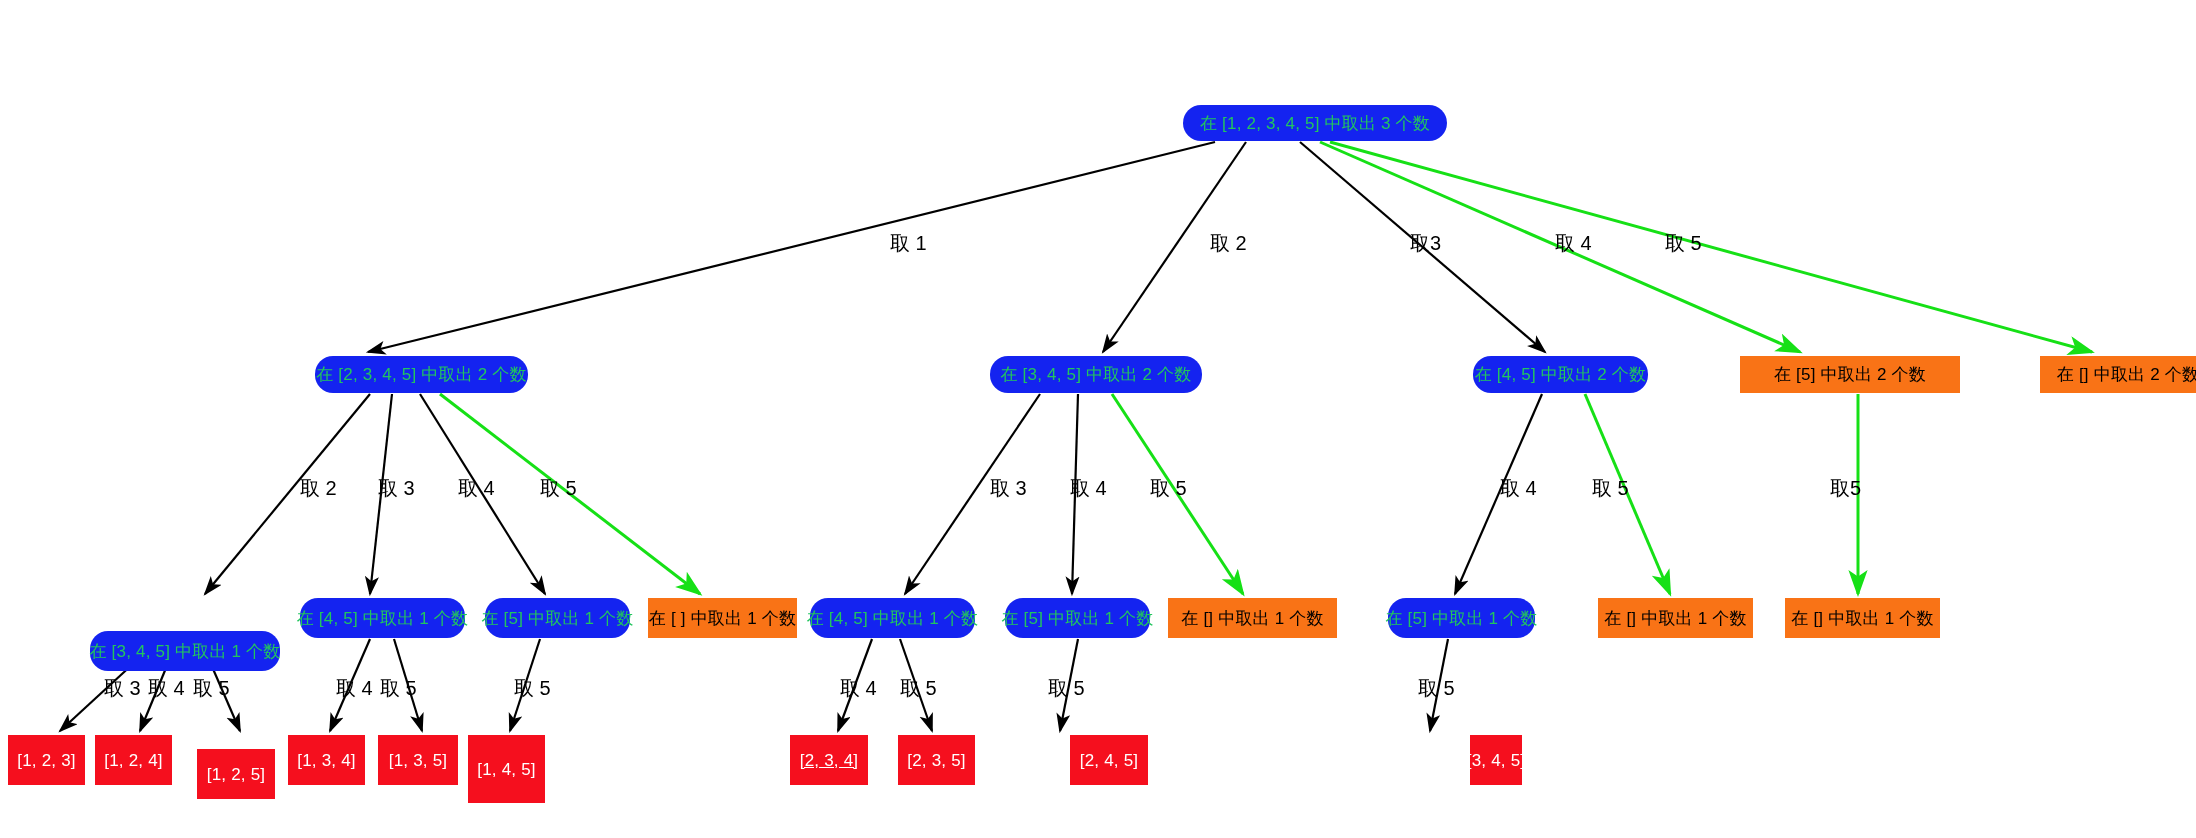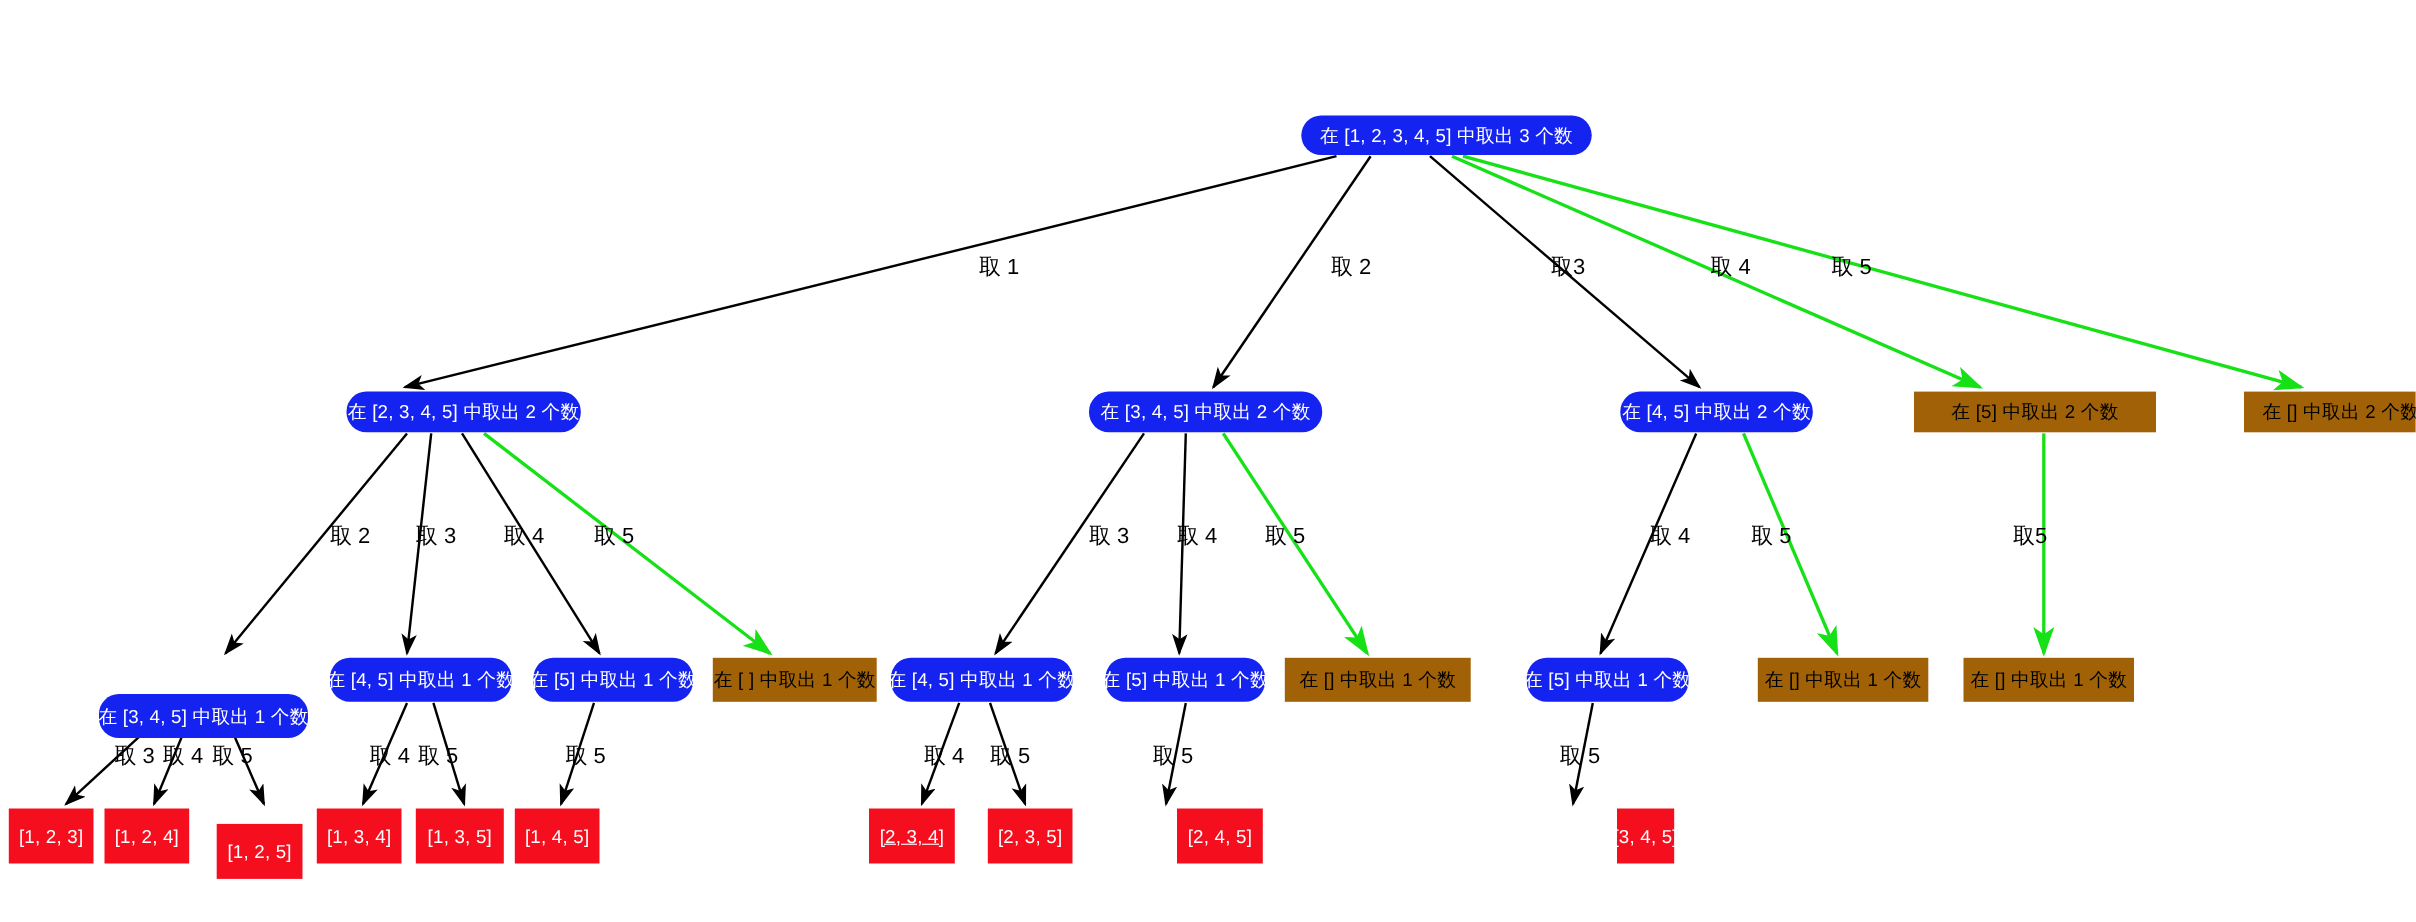--- a/index.html
+++ b/index.html
@@ -29,22 +29,22 @@
     box-sizing: border-box;
     display: flex;
     align-items: center;
     justify-content: center;
     font-size: 17px;
     line-height: 1;
     letter-spacing: 0.2px;
     white-space: nowrap;
     user-select: none;
   }
-  .node.blue  { background: #1423f0; color: #ffffff; border-radius: 18px; }
-  .node.green { background: #a16207; color: #000000; }
+  .node.blue  { background: #1423f0; color: #22c55e; border-radius: 18px; }
+  .node.green { background: #f97316; color: #000000; }
   .node.red   { background: #f50f1e; color: #ffffff; }
   .edge-label {
     position: absolute;
     font-size: 20px;
     color: #000000;
     white-space: nowrap;
     line-height: 1;
     user-select: none;
   }
 </style>
@@ -106,21 +106,21 @@
       <div class="node blue" style="left: 1005px; top: 598px; width: 145px; height: 40px;">在 [5] 中取出 1 个数</div>
       <div class="node green" style="left: 1168px; top: 598px; width: 169px; height: 40px;">在 [] 中取出 1 个数</div>
       <div class="node blue" style="left: 1388px; top: 598px; width: 147px; height: 40px;">在 [5] 中取出 1 个数</div>
       <div class="node green" style="left: 1598px; top: 598px; width: 155px; height: 40px;">在 [] 中取出 1 个数</div>
       <div class="node green" style="left: 1785px; top: 598px; width: 155px; height: 40px;">在 [] 中取出 1 个数</div>
       <div class="node red" style="left: 8px; top: 735px; width: 77px; height: 50px;">[1, 2, 3]</div>
       <div class="node red" style="left: 95px; top: 735px; width: 77px; height: 50px;">[1, 2, 4]</div>
       <div class="node red" style="left: 197px; top: 735px; width: 78px; height: 50px; margin-top: 14px;">[1, 2, 5]</div>
       <div class="node red" style="left: 288px; top: 735px; width: 77px; height: 50px;">[1, 3, 4]</div>
       <div class="node red" style="left: 378px; top: 735px; width: 80px; height: 50px;">[1, 3, 5]</div>
-      <div class="node red" style="left: 468px; top: 735px; width: 77px; height: 50px;">[1, 4, 5]</div>
+      <div class="node red" style="left: 468px; top: 735px; width: 77px; height: 68px;">[1, 4, 5]</div>
       <div class="node red" style="left: 790px; top: 735px; width: 78px; height: 50px; text-decoration: underline;">[2, 3, 4]</div>
       <div class="node red" style="left: 898px; top: 735px; width: 77px; height: 50px;">[2, 3, 5]</div>
       <div class="node red" style="left: 1070px; top: 735px; width: 78px; height: 50px;">[2, 4, 5]</div>
       <div class="node red" style="left: 1426px; top: 735px; width: 52px; height: 50px; margin-left: 44px;">[3, 4, 5]</div>
     </div>
   <div id="labels-group">
       <span class="edge-label" style="left: 890px; top: 233px;">取 1</span>
       <span class="edge-label" style="left: 1210px; top: 233px;">取 2</span>
       <span class="edge-label" style="left: 1410px; top: 233px;">取3</span>
       <span class="edge-label" style="left: 1555px; top: 233px;">取 4</span>

